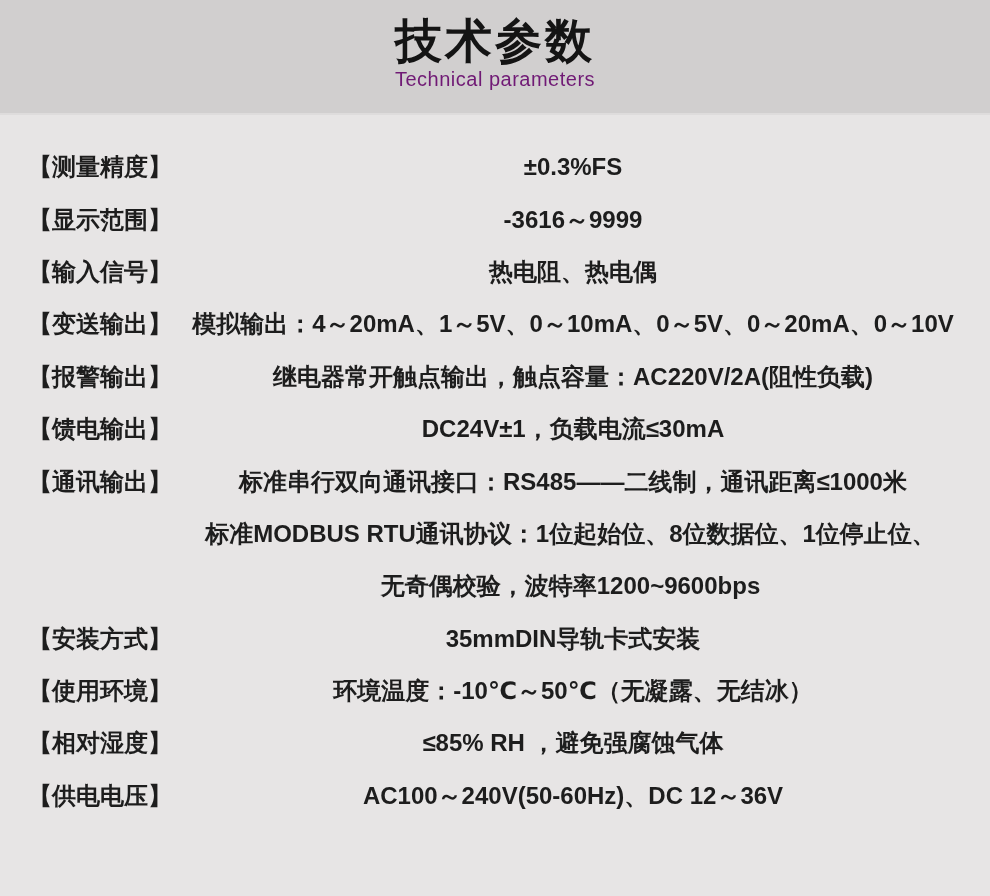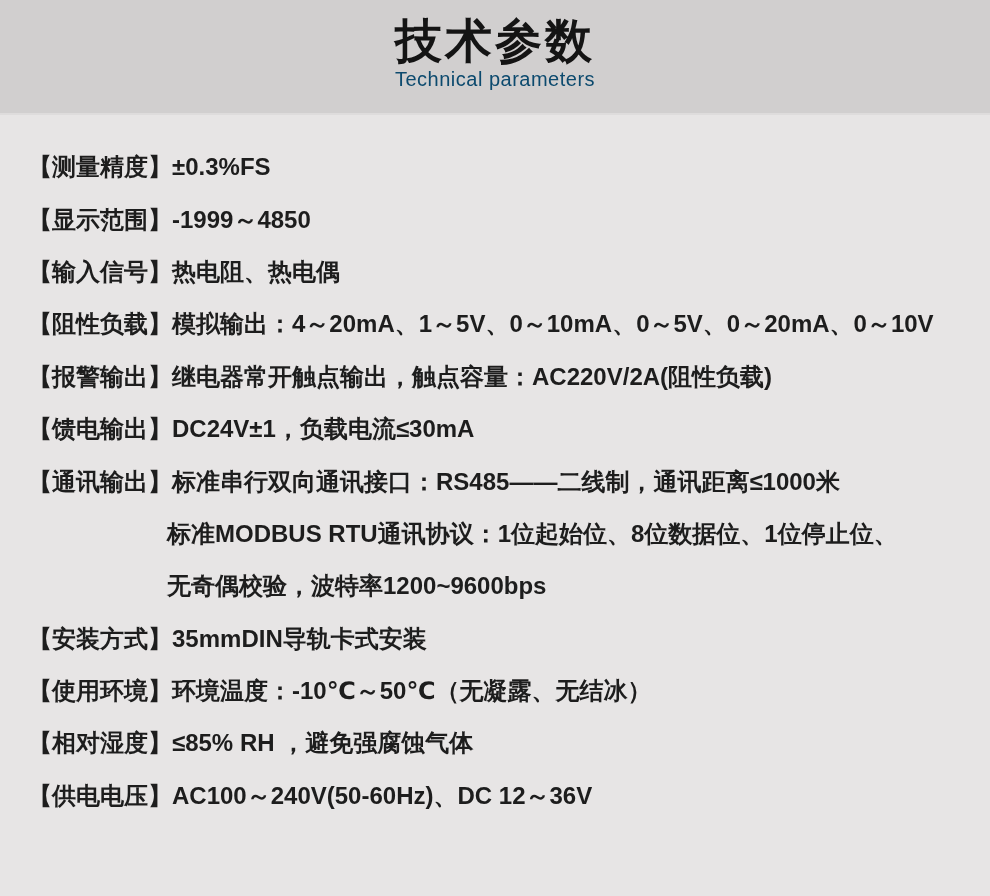--- a/index.html
+++ b/index.html
@@ -23,68 +23,68 @@
     font-size: 47px;
     font-weight: 800;
     letter-spacing: 3px;
     color: #141414;
     padding-top: 15px;
     line-height: 1.1;
   }
   .subtitle {
     font-size: 20px;
     font-weight: 400;
-    color: #0c4a6e;
+    color: #701a75;
     margin-top: 1px;
     letter-spacing: 0.5px;
   }
   .content {
     flex: 1 1 auto;
     background: #e7e5e5;
     border-top: 2px solid #dedcdc;
   }
   .rows { padding: 26px 16px 0 28px; }
   .row {
     height: 52.4px;
     display: flex;
     align-items: center;
     font-size: 24px;
     font-weight: 700;
     white-space: nowrap;
     color: #1d1d1d;
   }
   .row .label { flex: 0 0 139px; text-align: right; }
-  .row .value { flex: 1 1 auto; }
+  .row .value { flex: 1 1 auto; text-align: center; }
 </style>
 </head>
 <body>
 
 <div class="page">
 
   <div class="header">
     <div class="title">技术参数</div>
     <div class="subtitle">Technical parameters</div>
   </div>
 
   <div class="content">
     <div class="rows">
       <div class="row">
         <span class="label">【测量精度】</span>
         <span class="value">±0.3%FS</span>
       </div>
       <div class="row">
         <span class="label">【显示范围】</span>
-        <span class="value">-1999～4850</span>
+        <span class="value">-3616～9999</span>
       </div>
       <div class="row">
         <span class="label">【输入信号】</span>
         <span class="value">热电阻、热电偶</span>
       </div>
       <div class="row">
-        <span class="label">【阻性负载】</span>
+        <span class="label">【变送输出】</span>
         <span class="value">模拟输出：4～20mA、1～5V、0～10mA、0～5V、0～20mA、0～10V</span>
       </div>
       <div class="row">
         <span class="label">【报警输出】</span>
         <span class="value">继电器常开触点输出，触点容量：AC220V/2A(阻性负载)</span>
       </div>
       <div class="row">
         <span class="label">【馈电输出】</span>
         <span class="value">DC24V±1，负载电流≤30mA</span>
       </div>

